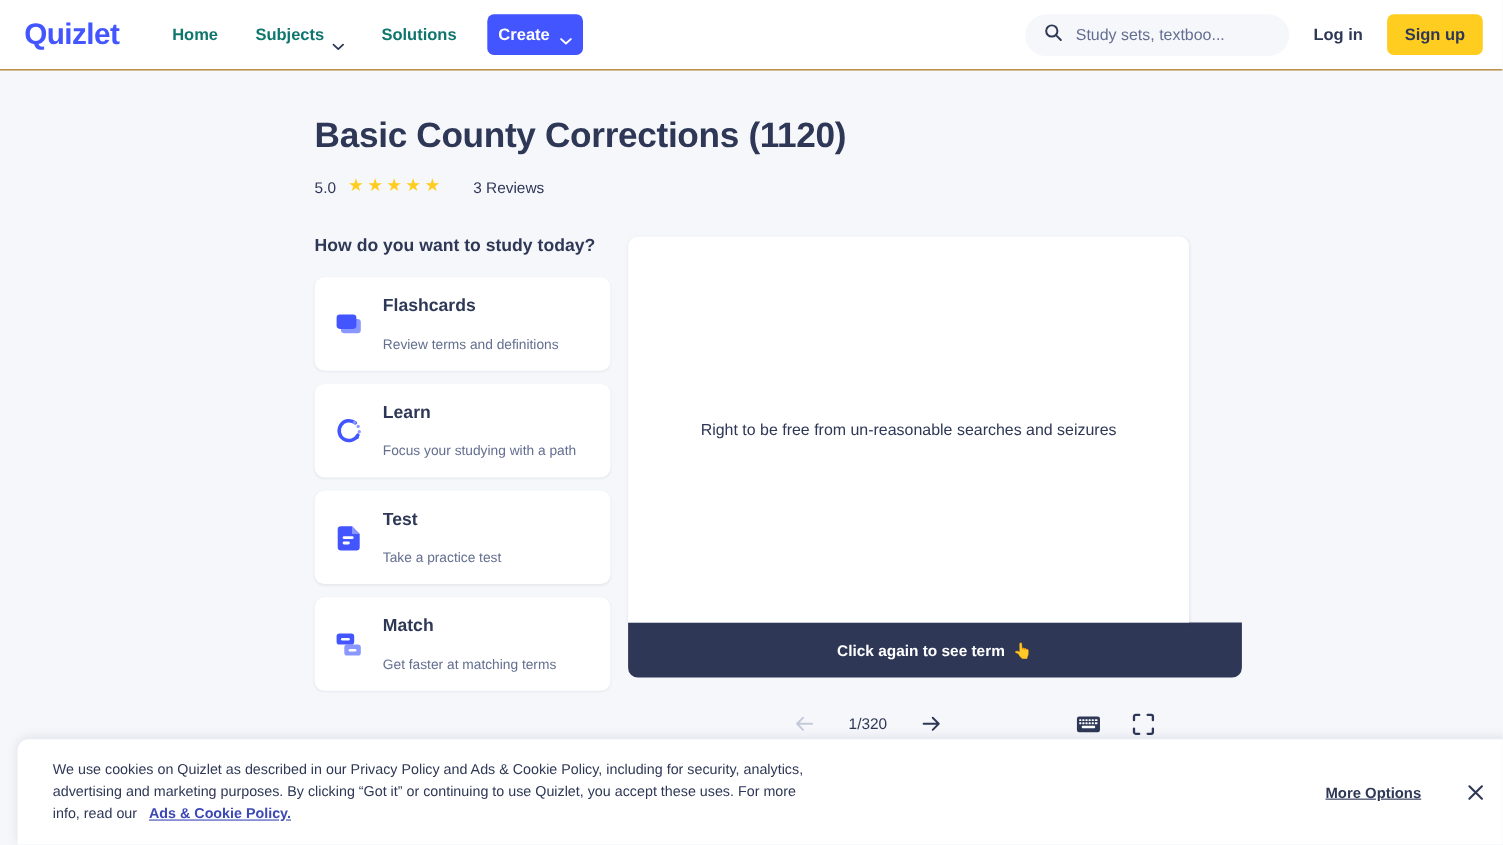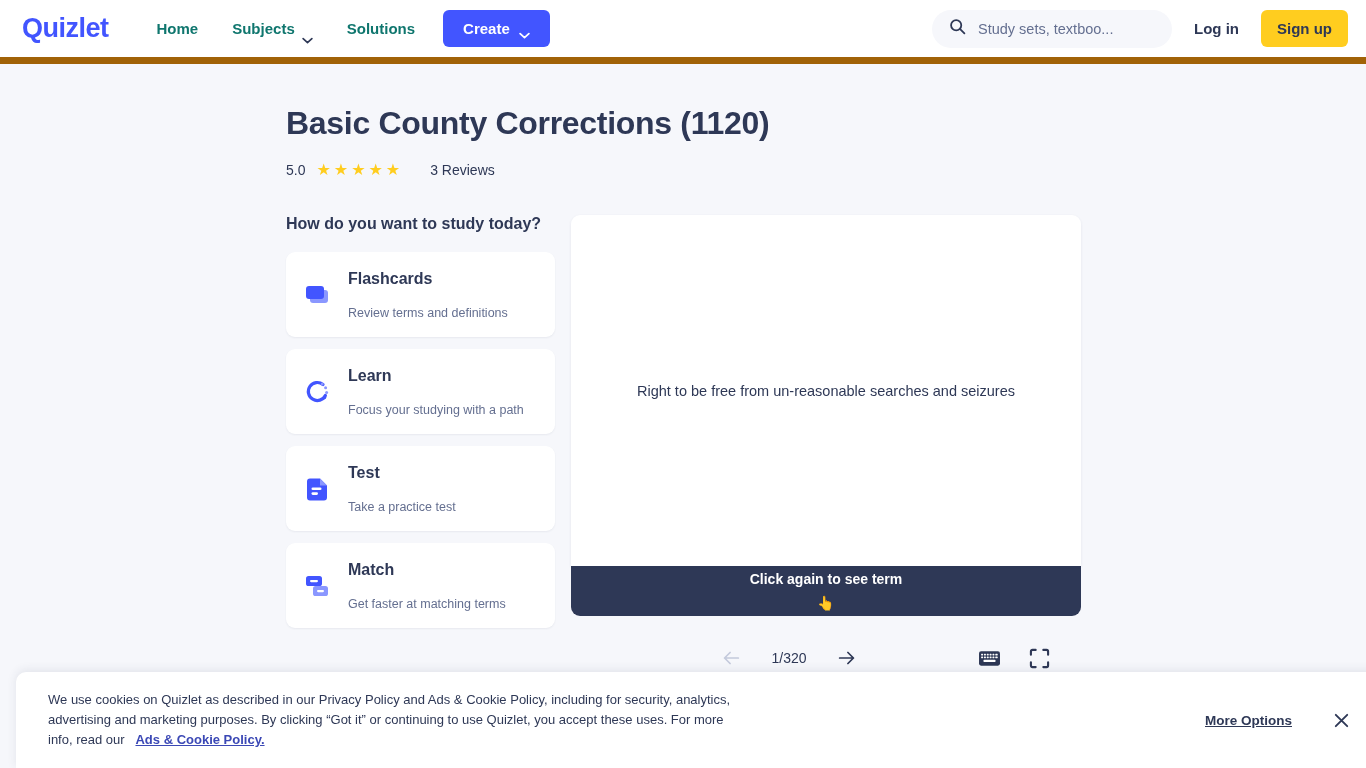--- a/index.html
+++ b/index.html
@@ -12,41 +12,41 @@
   }
 
   
   .header {
     position: relative;
     height: 64px;
     background: #ffffff;
     display: flex;
     align-items: center;
     padding: 0 18px 0 22px;
-    border-bottom: 7px solid #a16207;
+    border-bottom: 1px solid #a16207;
   }
   .logo {
     font-size: 27px;
     font-weight: 700;
     color: #4255ff;
     letter-spacing: -0.5px;
     margin-right: 34px;
   }
   .nav { display: flex; align-items: center; gap: 6px; }
   .nav-item {
     display: flex; align-items: flex-end; gap: 7px;
     font-size: 15px; font-weight: 600; color: #0f766e;
     padding: 9px 14px; border-radius: 6px; cursor: pointer;
     white-space: nowrap;
   }
   .create-btn {
     display: flex; align-items: center; gap: 9px;
     background: #4255ff; color: #ffffff;
     font-size: 15px; font-weight: 700;
-    padding: 10px 20px; border-radius: 6px; cursor: pointer;
+    padding: 10px 10px; border-radius: 6px; cursor: pointer;
     margin-left: 8px; white-space: nowrap;
   }
   .chev { display: inline-block; width: 11px; height: 7px; }
   .header-right {
     margin-left: auto;
     display: flex; align-items: center; gap: 22px;
   }
   .search-box {
     display: flex; align-items: center; gap: 12px;
     width: 240px; height: 38px;
@@ -106,25 +106,25 @@
     background: #ffffff;
     border-radius: 9px 9px 0 0;
     display: flex; align-items: center; justify-content: center;
     cursor: pointer;
     box-shadow: 0 1px 3px rgba(46,56,86,.09);
   }
   .card-text {
     font-size: 14.5px; color: #2e3856; text-align: center; padding: 0 40px;
   }
   .card-footer {
-    width: 510px; height: 50px;
+    width: 558px; height: 50px;
     background: #2e3856; color: #ffffff;
     border-radius: 0 0 9px 9px;
     display: flex; align-items: center; justify-content: center;
-    gap: 8px; font-size: 14px; font-weight: 700; cursor: pointer; flex-direction: column;
+    gap: 8px; font-size: 14px; font-weight: 700; cursor: pointer;
   }
   .card-nav {
     display: flex; align-items: center;
     margin-top: 24px; padding: 0 30px;
     height: 36px;
   }
   .nav-left { display: flex; align-items: center; gap: 22px; margin: 2px auto; }
   .arrow-btn {
     width: 30px; height: 30px; display: flex; align-items: center;
     justify-content: center; cursor: pointer;

